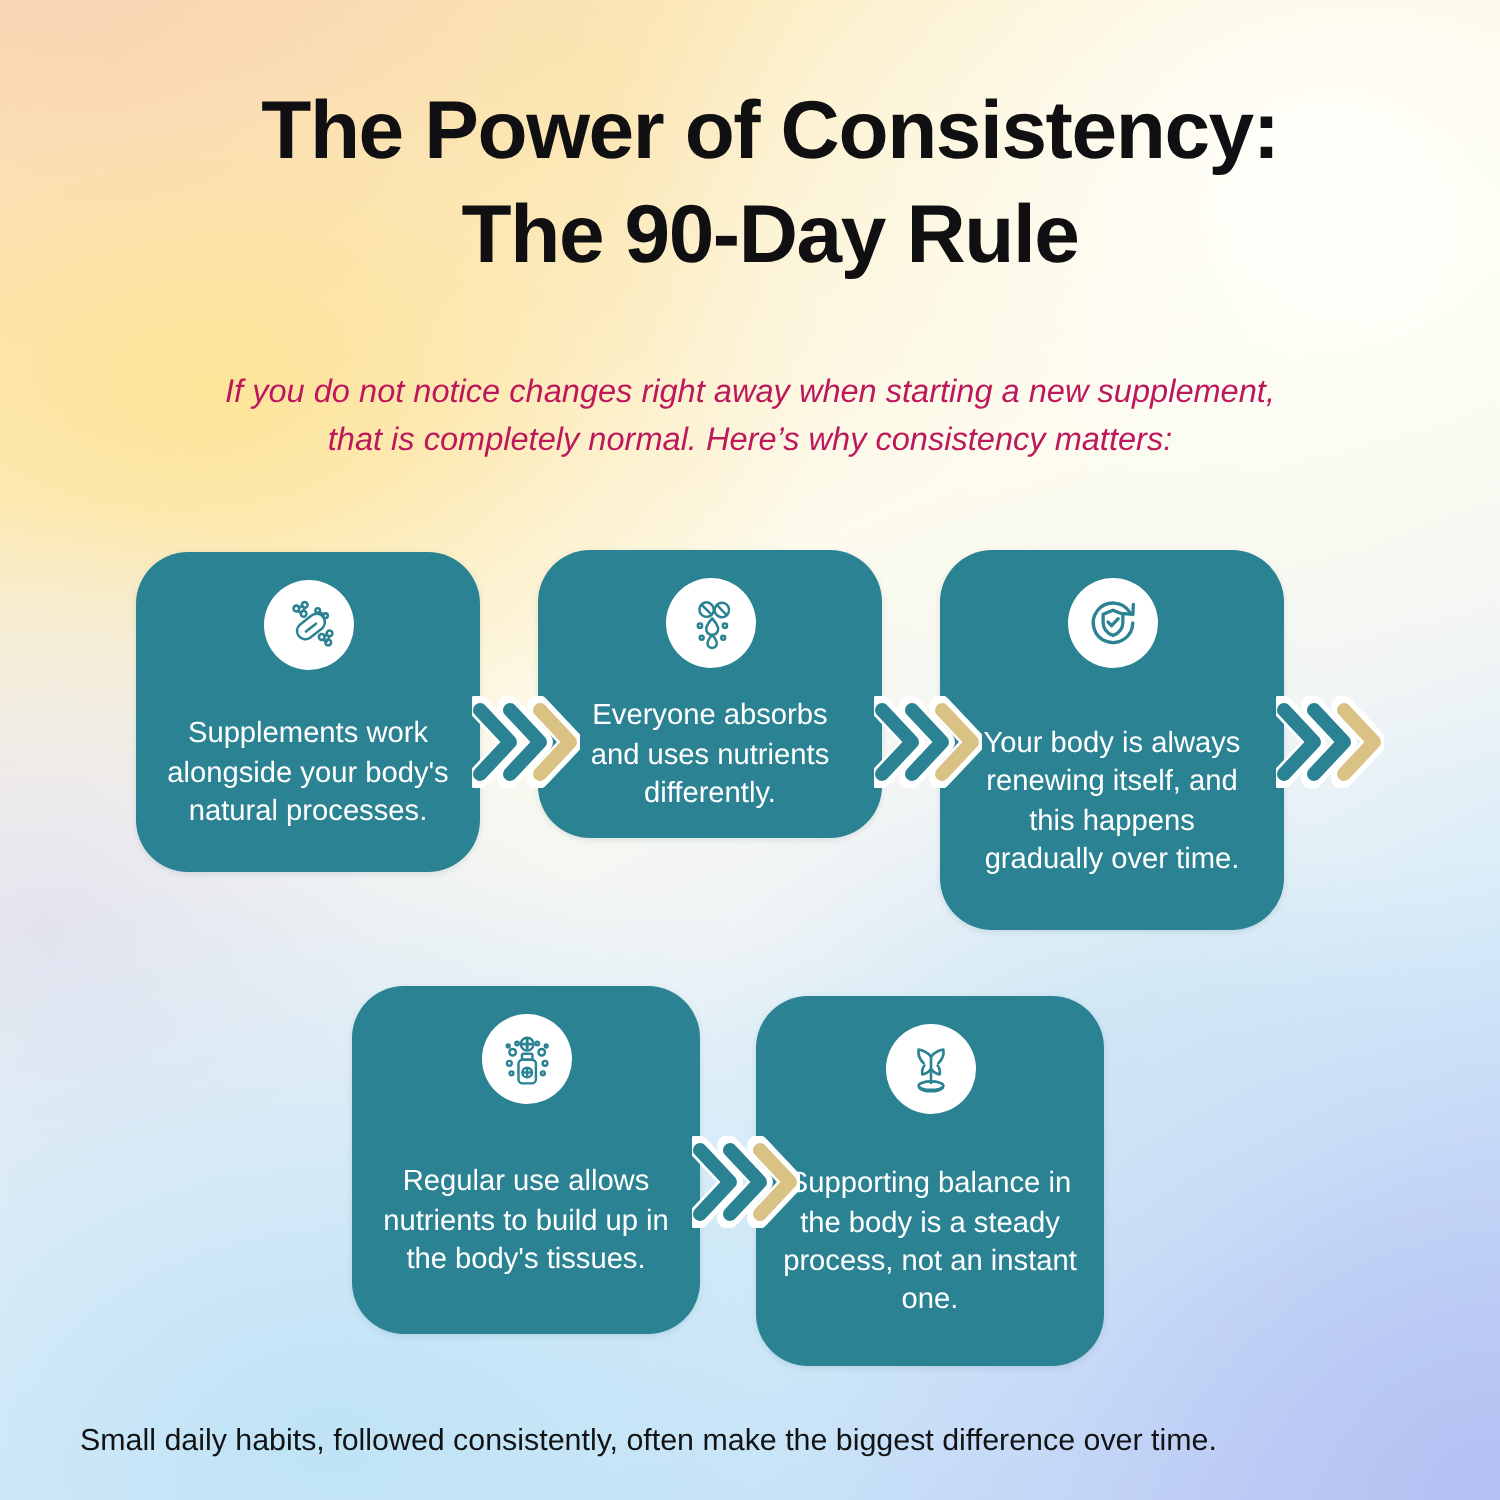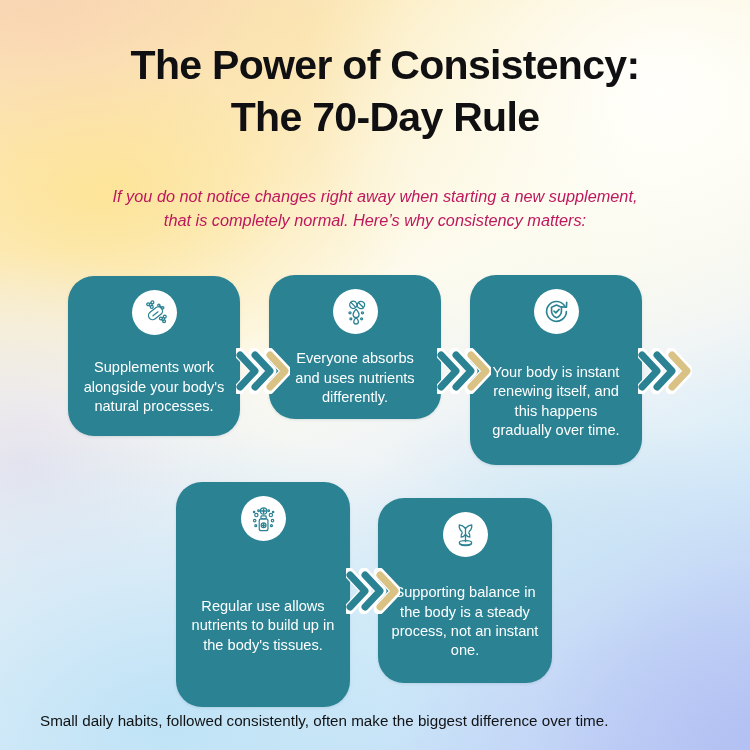--- a/index.html
+++ b/index.html
@@ -69,21 +69,21 @@
     padding:0 13px;
     flex:1;
     display:flex; align-items:center; justify-content:center;
     width:100%;
   }
 
   
   #card-1 { left:68px;  top:276px; width:172px; height:160px; }
   #card-2 { left:269px; top:275px; width:172px; height:144px; }
   #card-3 { left:470px; top:275px; width:172px; height:190px; }
-  #card-4 { left:176px; top:482px; width:174px; height:225px; }
+  #card-4 { left:176px; top:493px; width:174px; height:174px; }
   #card-5 { left:378px; top:498px; width:174px; height:185px; }
 
   .arrow { position:absolute; width:54px; height:46px; }
   .arrow svg { display:block; }
   #arrow-1 { left:236px; top:348px; }
   #arrow-2 { left:437px; top:348px; }
   #arrow-3 { left:638px; top:348px; }
   #arrow-4 { left:346px; top:568px; }
 
   .footer {
@@ -104,21 +104,21 @@
   <div class="layer l-lav"></div>
   <div class="layer l-blue"></div>
   <div class="layer l-peri"></div>
   <div class="layer l-teal"></div>
 </div>
 
 <div id="page">
 
   <div class="title">
     <span>The Power of Consistency:</span>
-    <span class="l2">The 70-Day Rule</span>
+    <span class="l2">The 90-Day Rule</span>
   </div>
 
   <div class="subtitle">
     <span>If you do not notice changes right away when starting a new supplement,</span>
     <span class="s2">that is completely normal. Here’s why consistency matters:</span>
   </div>
 
   <div class="card" id="card-1">
     <div class="icon-circle">
       <svg width="31" height="31" viewBox="0 0 32 32" fill="none" stroke="#2a8293" stroke-width="1.3" stroke-linecap="round" stroke-linejoin="round">
@@ -164,21 +164,21 @@
 
   <div class="card" id="card-3">
     <div class="icon-circle">
       <svg width="31" height="31" viewBox="0 0 32 32" fill="none" stroke="#2a8293" stroke-width="1.7" stroke-linecap="round" stroke-linejoin="round">
         <path d="M24.6 10.4A10.2 10.2 0 1 0 26.2 16"></path>
         <polyline points="26.5,6.4 26.3,11.6 21.3,11.2"></polyline>
         <path d="M16 9.4l5.1 2.1v4.1c0 3.4-2.4 5.8-5.1 6.9-2.7-1.1-5.1-3.5-5.1-6.9v-4.1z"></path>
         <polyline points="13.4,15.5 15.3,17.4 18.7,13.8"></polyline>
       </svg>
     </div>
-    <div class="card-text">Your body is instant renewing itself, and this happens gradually over time.</div>
+    <div class="card-text">Your body is always renewing itself, and this happens gradually over time.</div>
   </div>
 
   <div class="card" id="card-4">
     <div class="icon-circle">
       <svg width="31" height="31" viewBox="0 0 32 32" fill="none" stroke="#2a8293" stroke-width="1.25" stroke-linecap="round" stroke-linejoin="round">
         <rect x="11.6" y="16.4" width="9" height="12.2" rx="2.1"></rect>
         <rect x="13.4" y="13.3" width="5.4" height="3.1" rx="0.8"></rect>
         <circle cx="16.1" cy="23.0" r="2.5"></circle>
         <line x1="16.1" y1="21.3" x2="16.1" y2="24.7"></line>
         <line x1="14.4" y1="23.0" x2="17.8" y2="23.0"></line>

